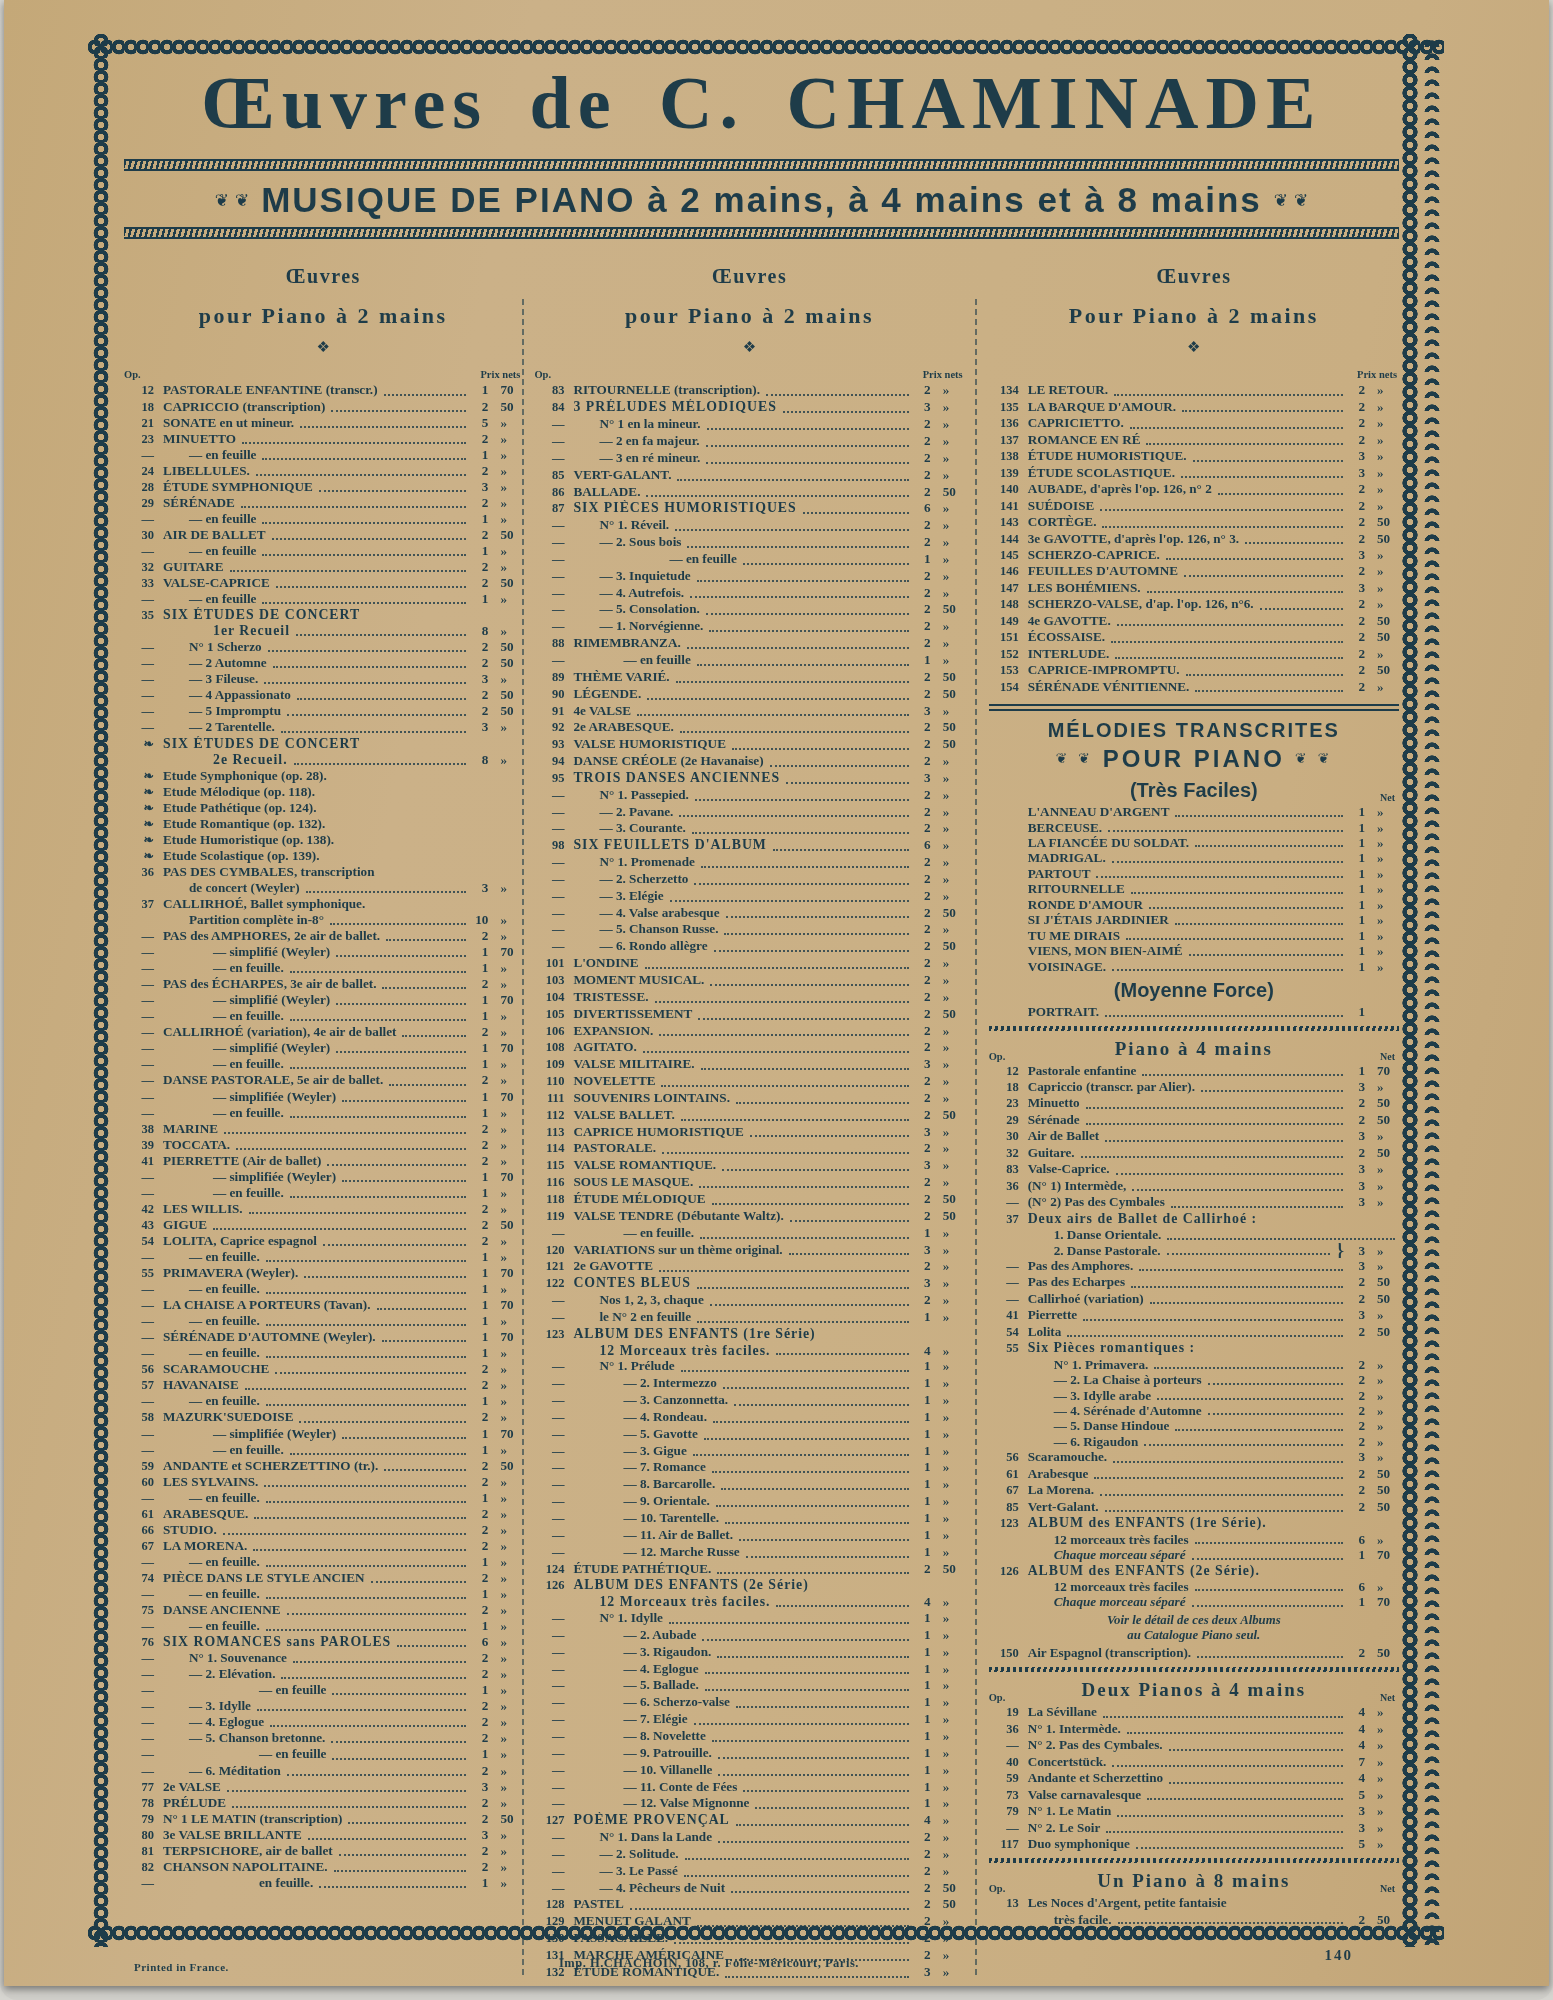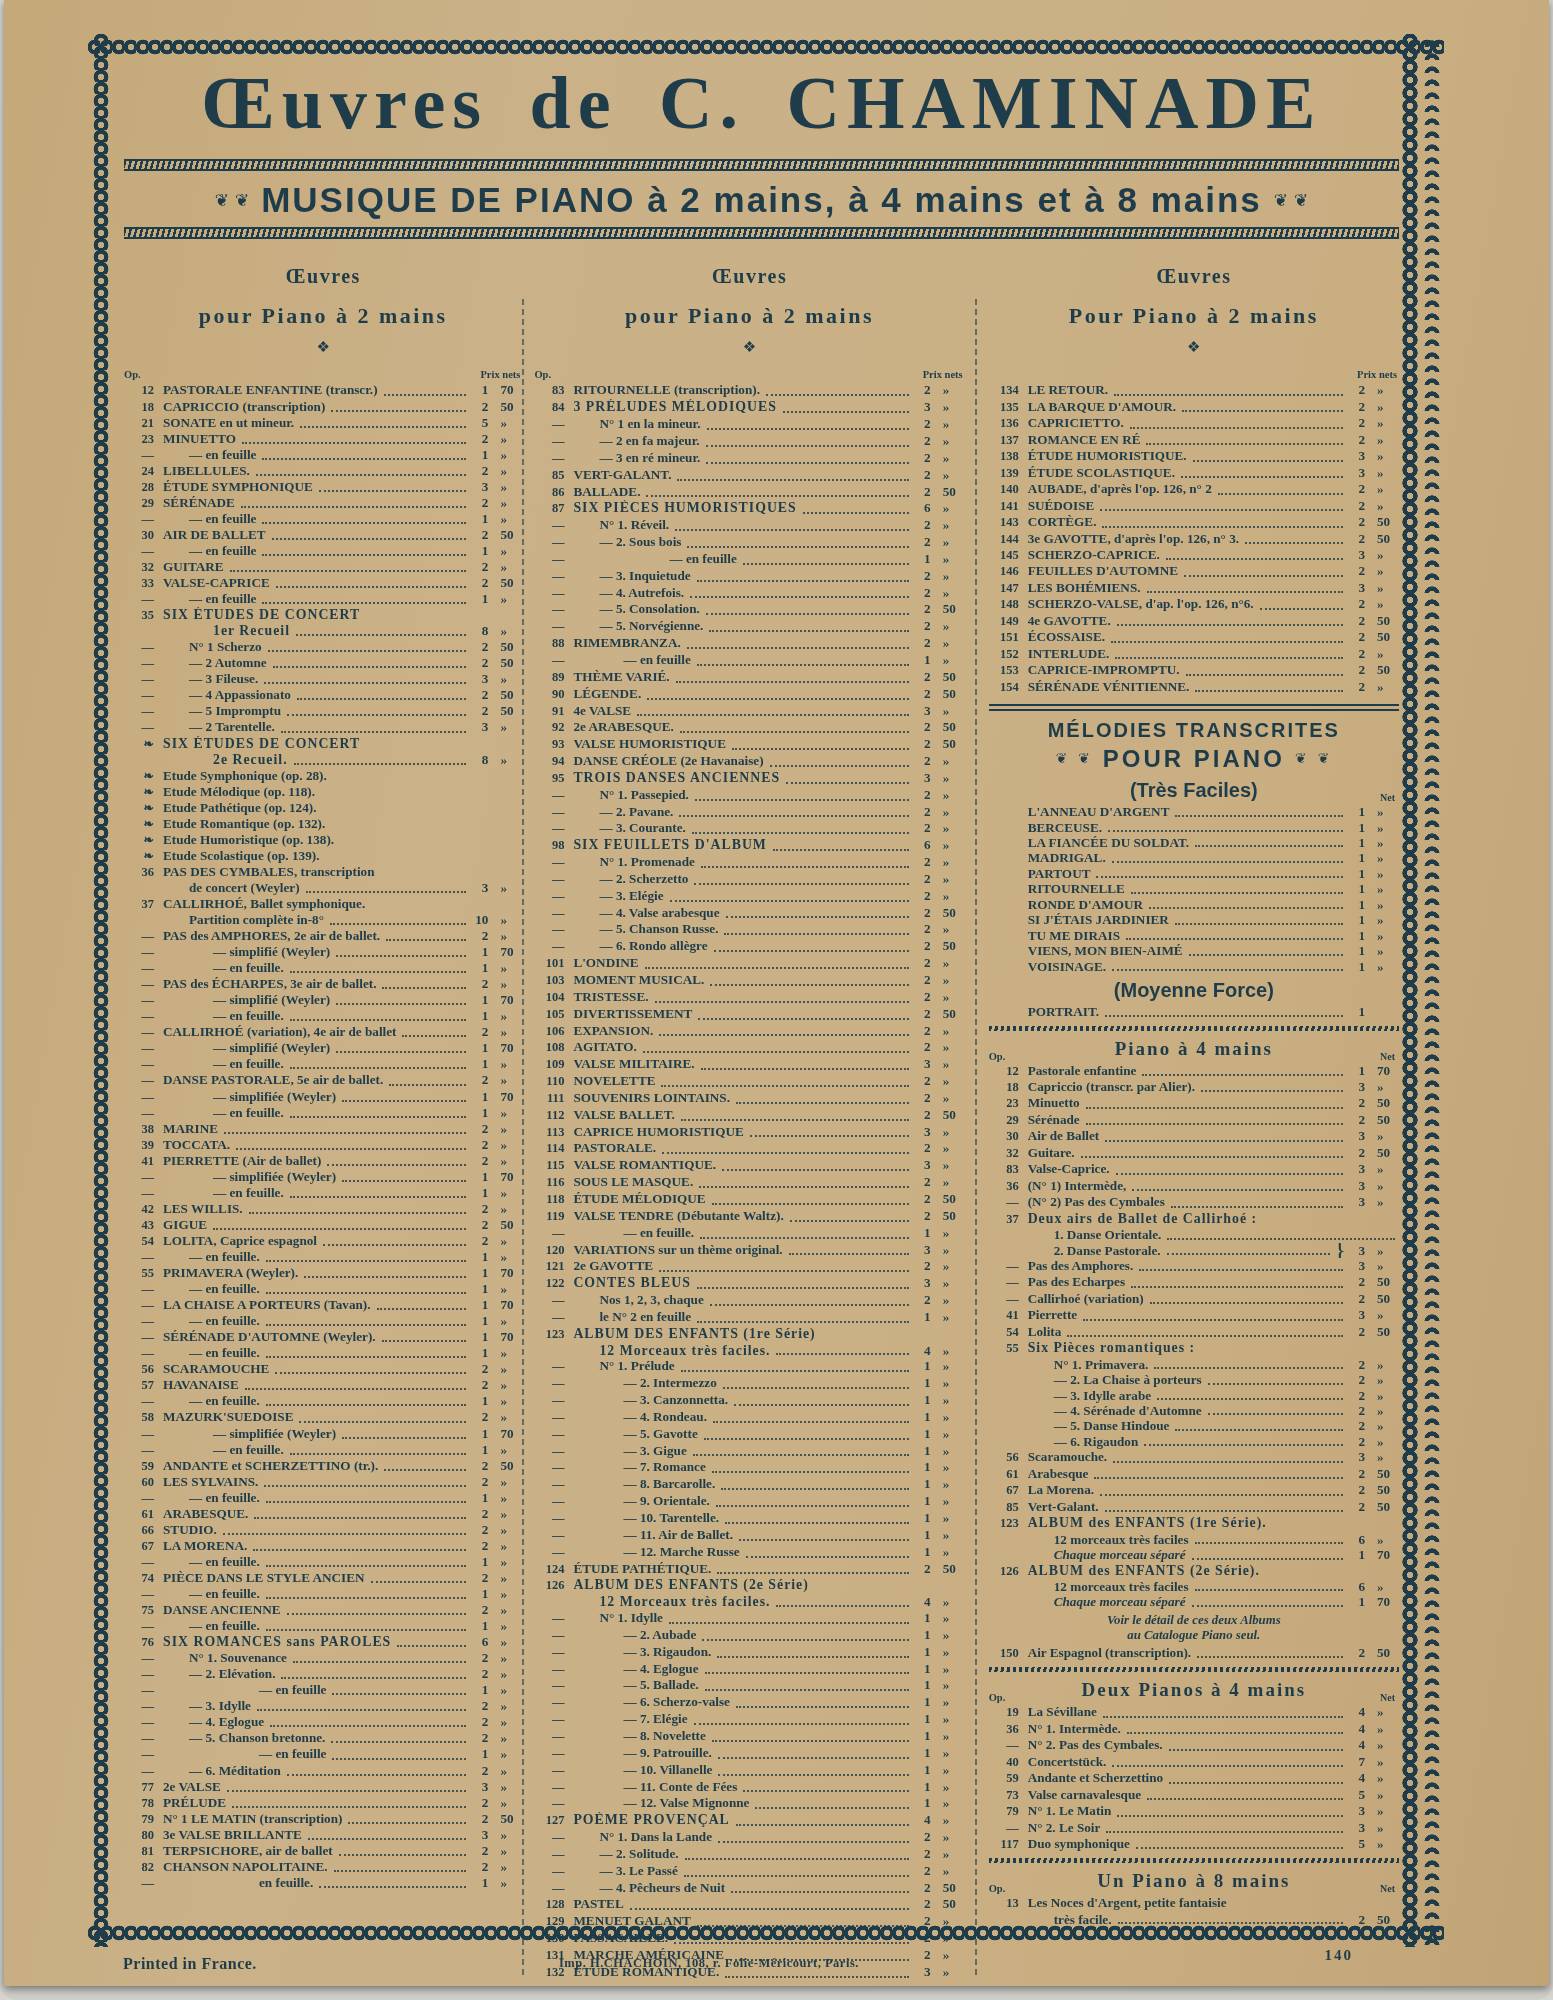--- a/index.html
+++ b/index.html
@@ -72,21 +72,21 @@
   .mel .l2{text-align:center;font-family:"Liberation Sans","DejaVu Sans",sans-serif;font-weight:bold;font-size:24px;letter-spacing:3px;margin:3px 0 6px;white-space:nowrap;}
   .mel .orn{font-size:14px;vertical-align:4px;padding:0 10px;}
   .subhead{position:relative;text-align:center;font-family:"Liberation Sans","DejaVu Sans",sans-serif;font-weight:bold;font-size:20px;margin:5px 0 2px;}
   .subhead .net{position:absolute;right:4px;bottom:-1px;font-size:10px;font-family:"Liberation Serif",serif;}
   .sect{position:relative;text-align:center;font-weight:bold;margin:7px 0 3px;}
   .sect .t1{font-size:19px;letter-spacing:2px;white-space:nowrap;}
   .sect .oplbl{position:absolute;left:0;bottom:-2px;font-size:10.5px;}
   .sect .netlbl{position:absolute;right:4px;bottom:-2px;font-size:10px;}
   .note{font-style:italic;font-weight:bold;text-align:center;font-size:12.8px;line-height:15px;margin:3px 0 2px;}
   
-  .printed{position:absolute;left:119px;bottom:13px;font-size:16px;font-weight:bold;letter-spacing:.5px;}
+  .printed{position:absolute;left:130px;bottom:13px;font-size:11px;font-weight:bold;letter-spacing:.5px;}
   .imp{position:absolute;left:555px;bottom:15px;font-size:12.5px;font-weight:bold;letter-spacing:.5px;}
   .pageno{position:absolute;right:196px;bottom:22px;font-size:15px;font-weight:bold;letter-spacing:2px;}
 </style>
 </head>
 <body>
 
 <div class="photo">
   <div class="sheet">
     <div class="bd bd-h bd-top"></div>
     <div class="bd bd-h bd-bottom"></div>
@@ -1044,21 +1044,21 @@
                 <span class="o">—</span>
                 <span class="t">— 5. Consolation.</span>
                 <span class="lead"></span>
                 <span class="price">
                   <span class="pa">2</span>
                   <span class="pb">50</span>
                 </span>
               </div>
               <div class="row in1">
                 <span class="o">—</span>
-                <span class="t">— 5. Norvégienne.</span>
+                <span class="t">— 1. Norvégienne.</span>
                 <span class="lead"></span>
                 <span class="price">
                   <span class="pa">2</span>
                   <span class="pb">»</span>
                 </span>
               </div>
               <div class="row">
                 <span class="o">88</span>
                 <span class="t">RIMEMBRANZA.</span>
                 <span class="lead"></span>

